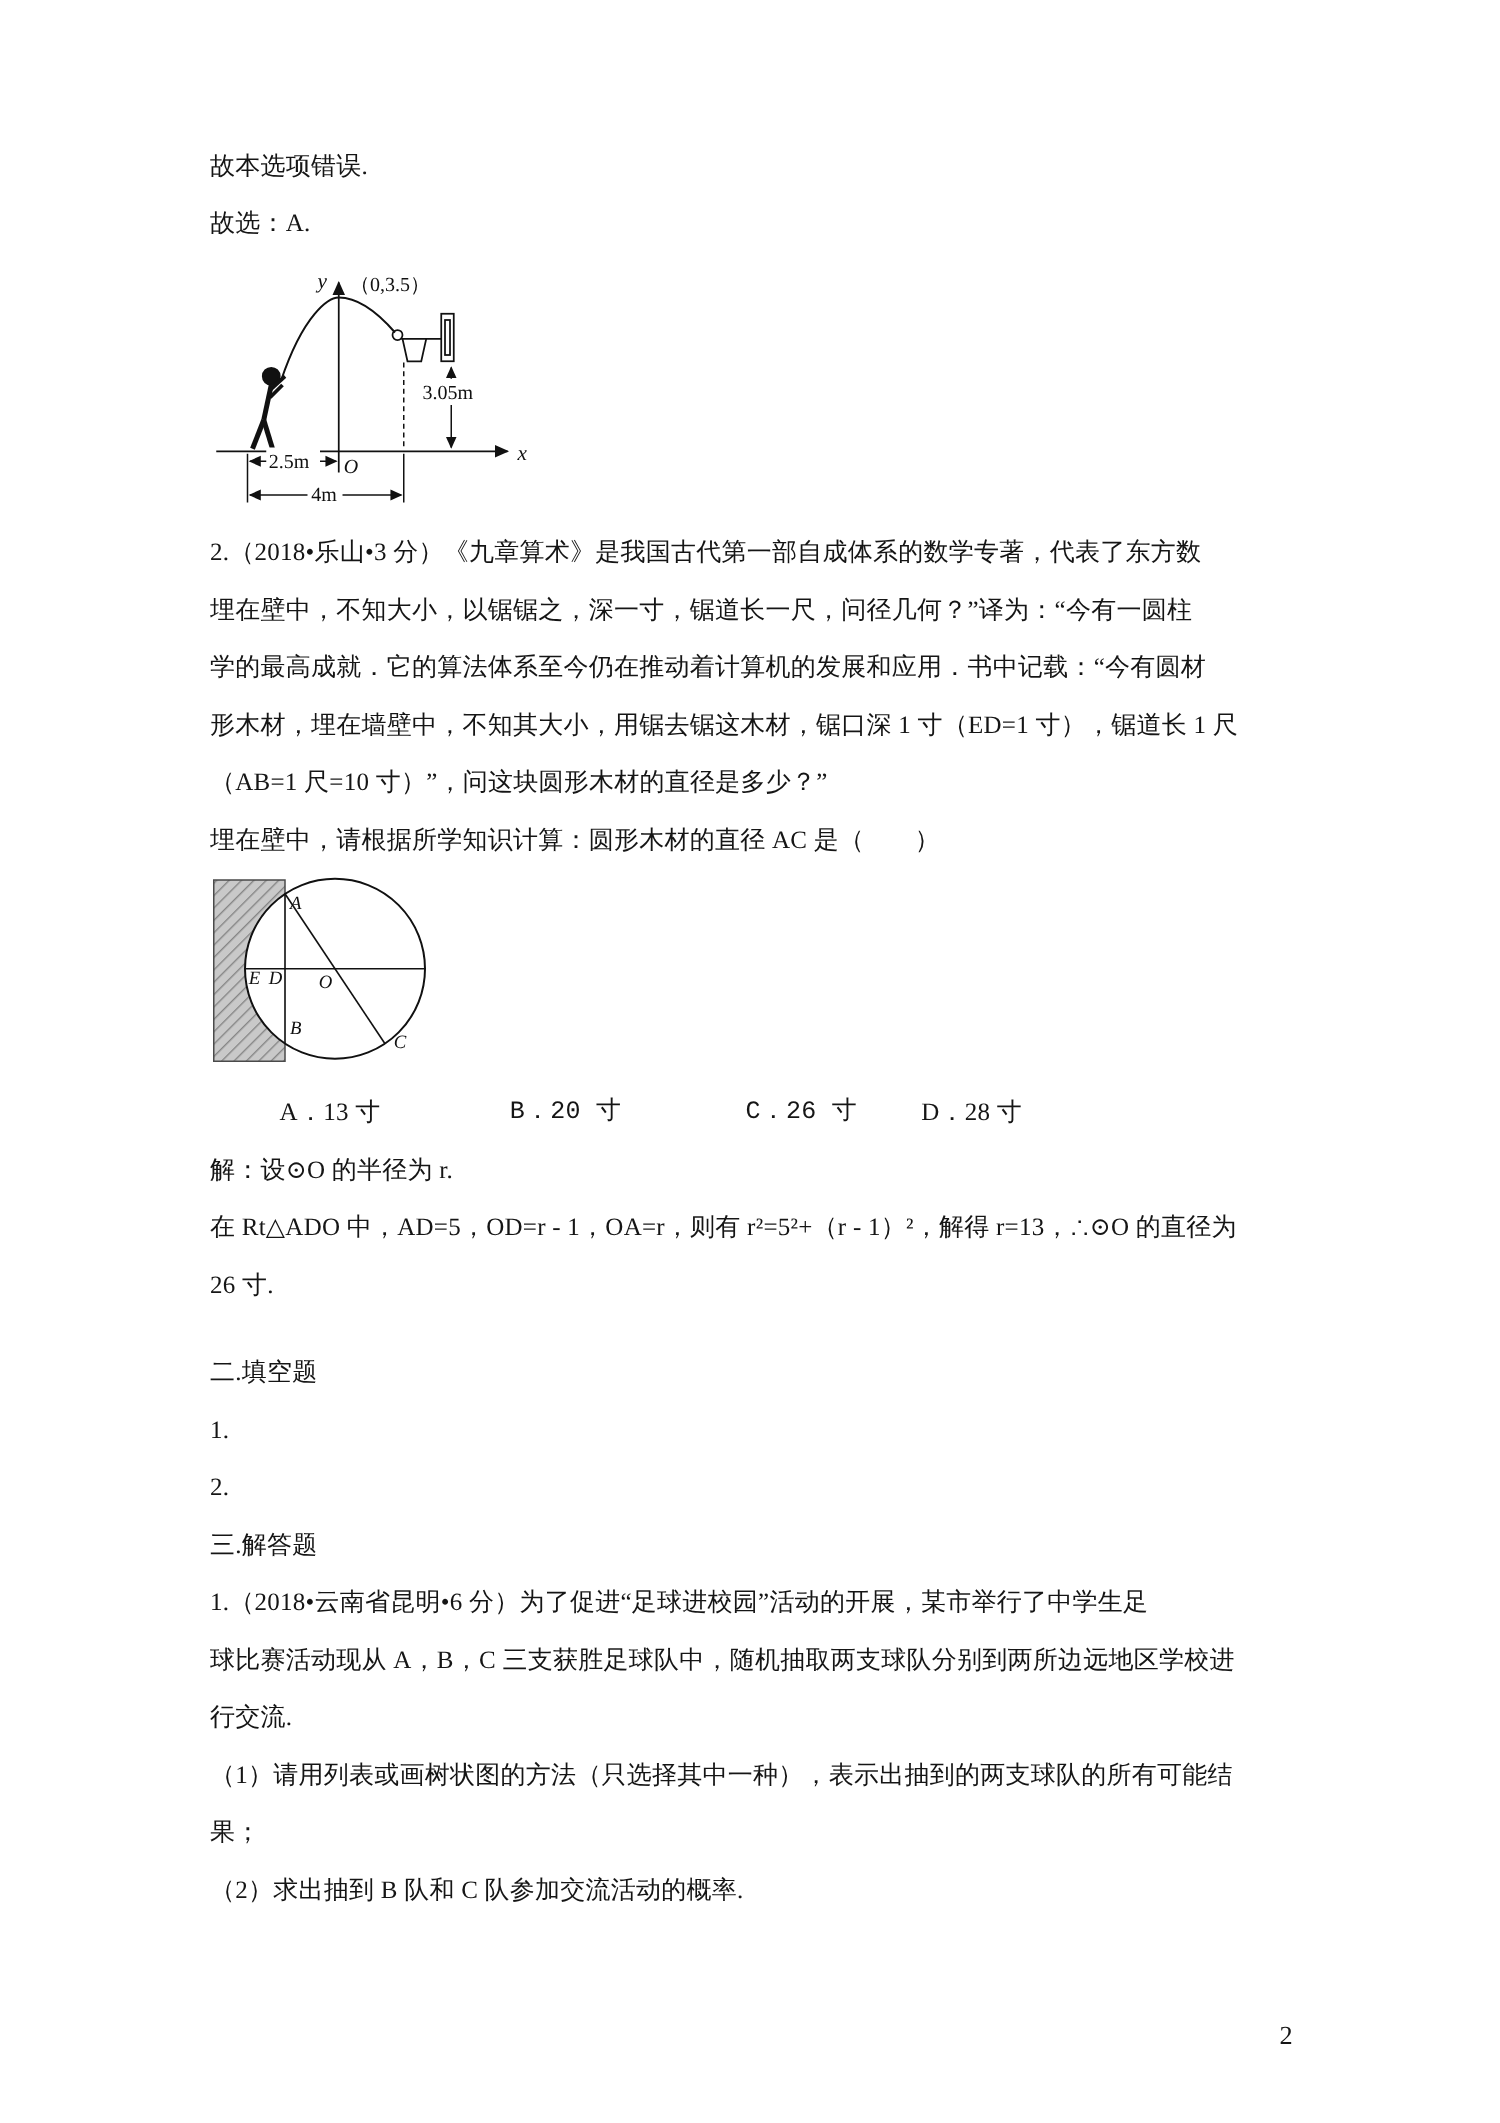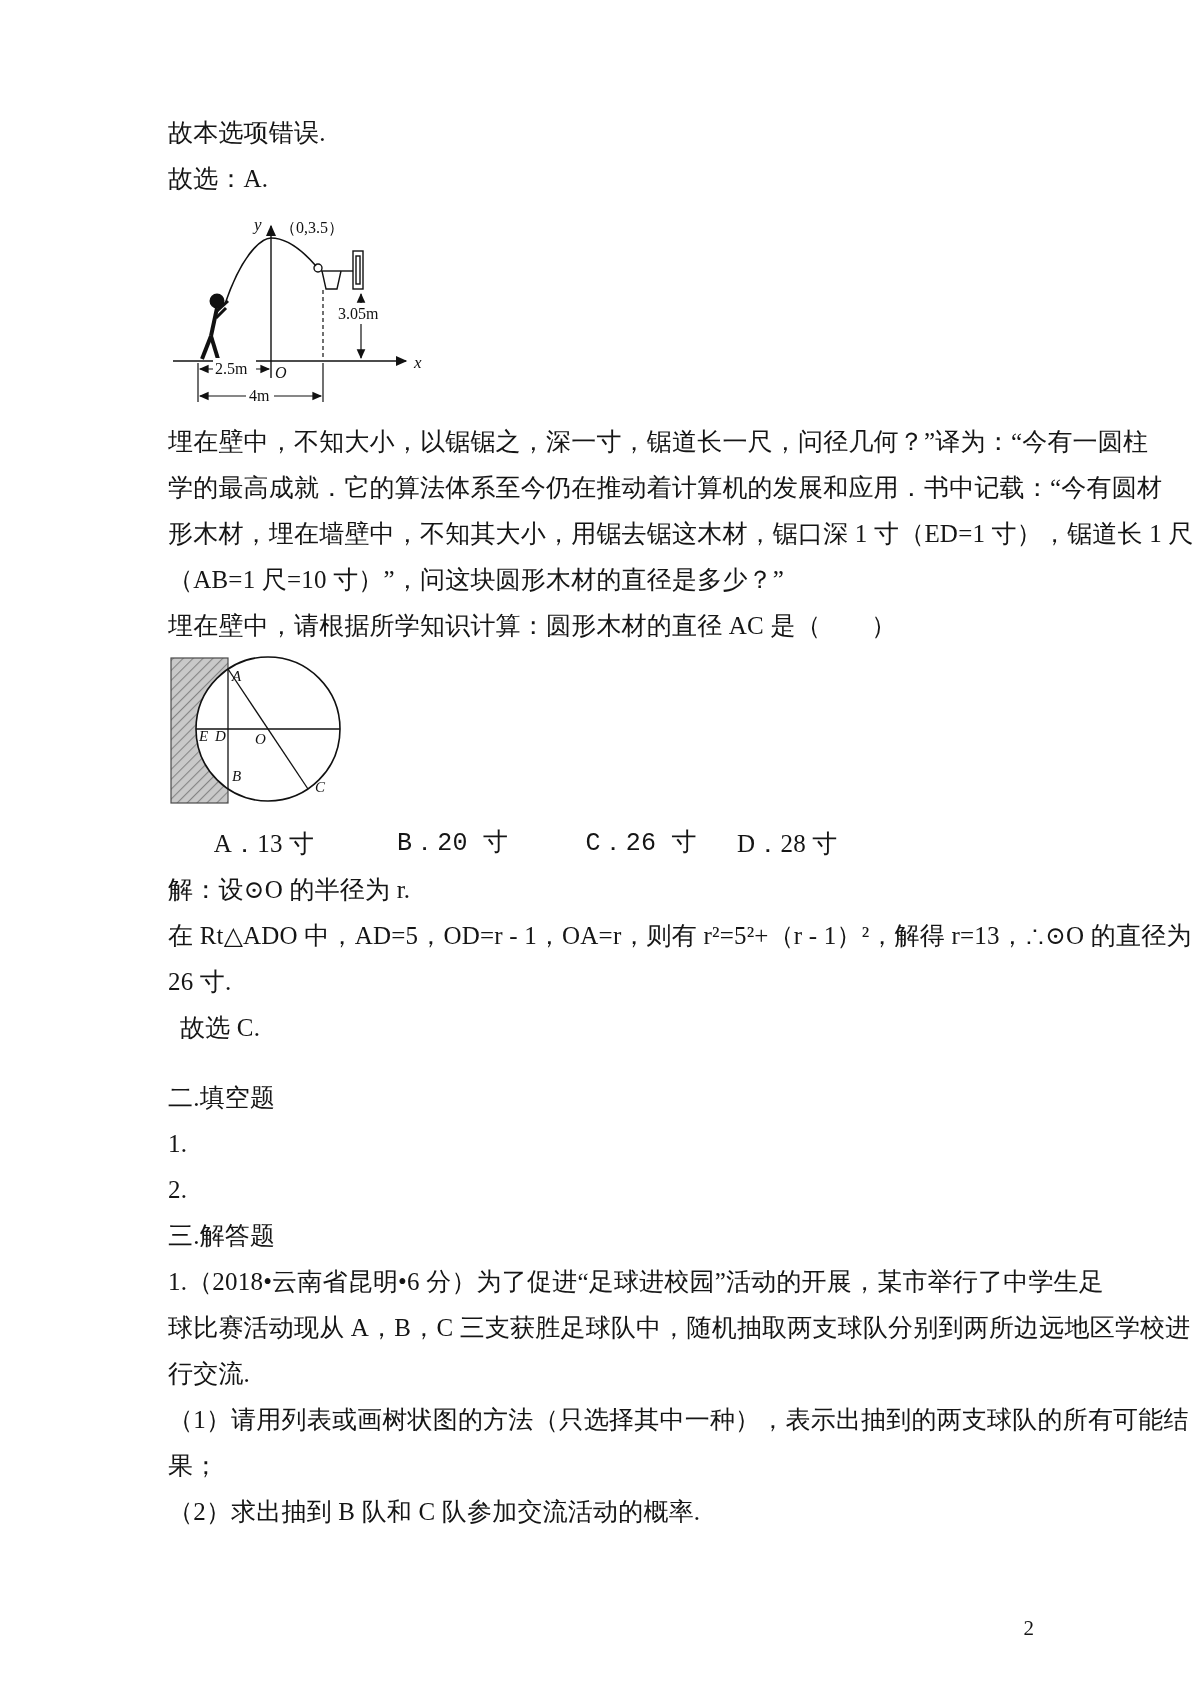--- a/index.html
+++ b/index.html
@@ -7,21 +7,21 @@
   body {
     width: 1200px; height: 1698px;
     position: relative;
     font-family: "Liberation Serif", "DejaVu Serif", serif;
     color: #151515;
     overflow: hidden;
   }
   .page { position: absolute; inset: 0; background: #fff; }
   .content { position: absolute; left: 168px; top: 110px; width: 868px; }
   .line {
-    font-size: 25px;
+    font-size: 20px;
     line-height: 46px;
     letter-spacing: 0.2px;
     white-space: nowrap;
   }
   .indent { padding-left: 12px; }
   .gap-top { margin-top: 24px; }
   .figure { margin: 4px 0 8px 0; }
   .figure svg { display: block; }
   .opts { display: flex; text-align: center; }
   .opts span { display: inline-block; }
@@ -97,20 +97,21 @@
           <text x="81" y="195" font-size="16" fill="#111">4m</text>
           <text x="86" y="24" font-size="17" fill="#111" class="svg-italic">y</text>
           <text x="112" y="27" font-size="16" fill="#111">（0,3.5）</text>
           <text x="246" y="162" font-size="17" fill="#111" class="svg-italic">x</text>
           <text x="107" y="172" font-size="16" fill="#111" class="svg-italic">O</text>
         </g>
       </svg>
     </div>
 
     <div>
+      <div class="line">2.（2018•乐山•3 分）《九章算术》是我国古代第一部自成体系的数学专著，代表了东方数</div>
       <div class="line">埋在壁中，不知大小，以锯锯之，深一寸，锯道长一尺，问径几何？”译为：“今有一圆柱</div>
       <div class="line">学的最高成就．它的算法体系至今仍在推动着计算机的发展和应用．书中记载：“今有圆材</div>
       <div class="line">形木材，埋在墙壁中，不知其大小，用锯去锯这木材，锯口深 1 寸（ED=1 寸），锯道长 1 尺</div>
       <div class="line">（AB=1 尺=10 寸）”，问这块圆形木材的直径是多少？”</div>
       <div class="line">埋在壁中，请根据所学知识计算：圆形木材的直径 AC 是（　　）</div>
     </div>
 
     <div class="figure">
       <svg width="200" height="160" viewBox="0 0 200 160">
         <defs>
@@ -145,21 +146,20 @@
       <span>A．13 寸</span>
       <span>B．20 寸</span>
       <span>C．26 寸</span>
       <span>D．28 寸</span>
     </div>
 
     <div>
       <div class="line">解：设⊙O 的半径为 r.</div>
       <div class="line">在 Rt△ADO 中，AD=5，OD=r - 1，OA=r，则有 r²=5²+（r - 1）²，解得 r=13，∴⊙O 的直径为</div>
       <div class="line">26 寸.</div>
-      <div class="line indent">故选 C.</div>
     </div>
 
     <div class="line gap-top">二.填空题</div>
     <div class="line">1.</div>
     <div class="line">2.</div>
 
     <div class="line">三.解答题</div>
 
     <div>
       <div class="line">1.（2018•云南省昆明•6 分）为了促进“足球进校园”活动的开展，某市举行了中学生足</div>

